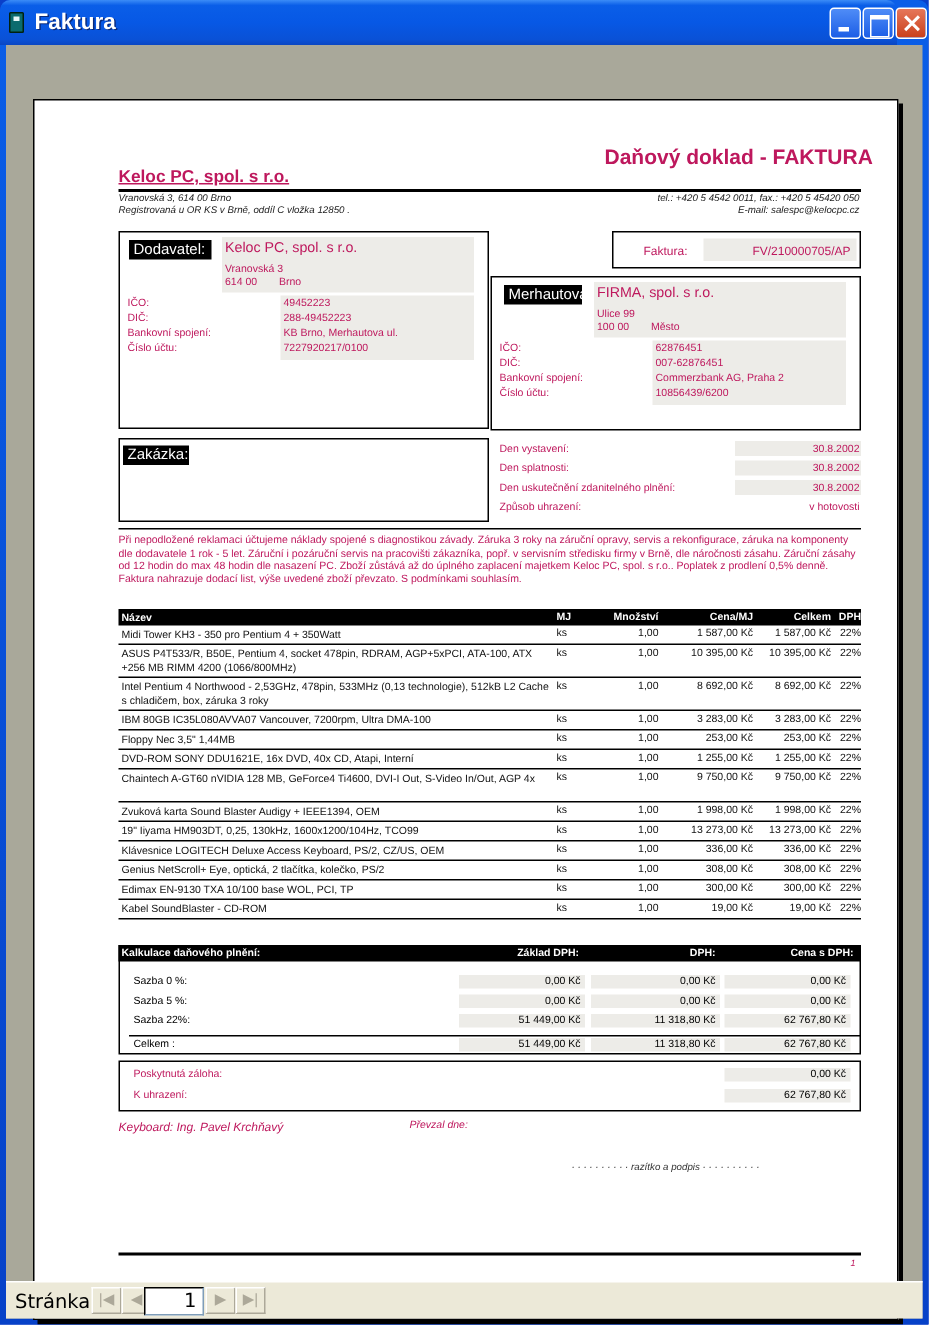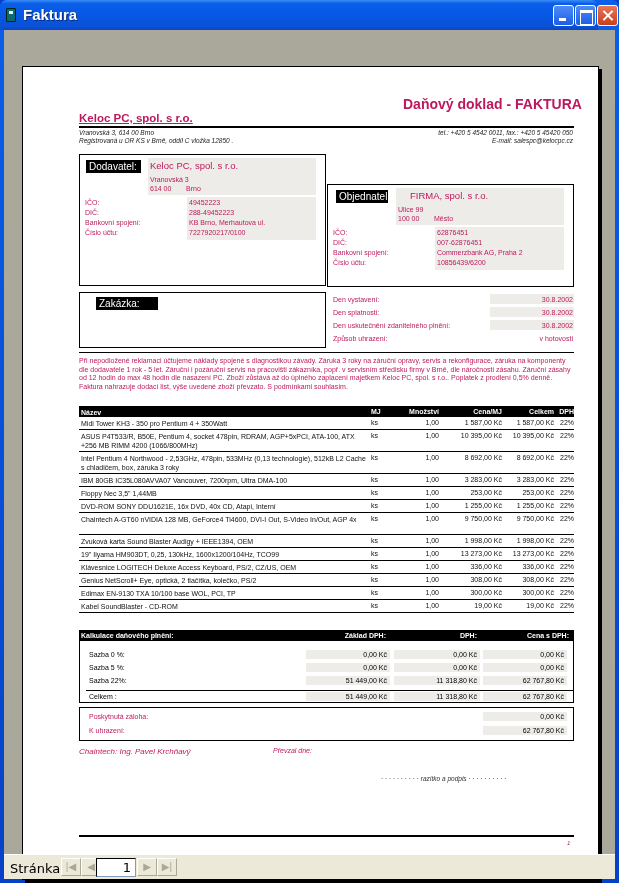--- a/index.html
+++ b/index.html
@@ -102,42 +102,47 @@
         <div class="p t7" style="left:5px;top:44px;">IČO:</div>
         <div class="p t7" style="left:109px;top:44px;">49452223</div>
         <div class="p t7" style="left:5px;top:54px;">DIČ:</div>
         <div class="p t7" style="left:109px;top:54px;">288-49452223</div>
         <div class="p t7" style="left:5px;top:64px;">Bankovní spojení:</div>
         <div class="p t7" style="left:109px;top:64px;">KB Brno, Merhautova ul.</div>
         <div class="p t7" style="left:5px;top:74px;">Číslo účtu:</div>
         <div class="p t7" style="left:109px;top:74px;">7227920217/0100</div>
       </div>
 
+      <div class="box" style="left:385px;top:87px;width:166px;height:25px;">
+        <div class="p t8" style="left:20px;top:8px;">Faktura:</div>
+        <div class="fill" style="left:60px;top:4px;width:102px;height:15px;"></div>
+        <div class="p t8" style="right:6px;top:8px;">FV/210000705/AP</div>
+      </div>
 
       <div class="box" style="left:304px;top:117px;width:247px;height:103px;">
-        <div class="lbl-black" style="left:8px;top:5px;width:52px;">Objednatel:</div>
+        <div class="lbl-black" style="left:8px;top:5px;width:52px;">Merhautova:</div>
         <div class="fill" style="left:68px;top:3px;width:168px;height:37px;">
-          <div class="p t95" style="left:14px;top:2px;">FIRMA, spol. s r.o.</div>
+          <div class="p t95" style="left:2px;top:2px;">FIRMA, spol. s r.o.</div>
           <div class="p t7" style="left:2px;top:18px;">Ulice 99</div>
           <div class="p t7" style="left:2px;top:27px;">100 00</div>
           <div class="p t7" style="left:38px;top:27px;">Město</div>
         </div>
         <div class="fill" style="left:107px;top:42px;width:129px;height:43px;"></div>
         <div class="p t7" style="left:5px;top:44px;">IČO:</div>
         <div class="p t7" style="left:109px;top:44px;">62876451</div>
         <div class="p t7" style="left:5px;top:54px;">DIČ:</div>
         <div class="p t7" style="left:109px;top:54px;">007-62876451</div>
         <div class="p t7" style="left:5px;top:64px;">Bankovní spojení:</div>
         <div class="p t7" style="left:109px;top:64px;">Commerzbank AG, Praha 2</div>
         <div class="p t7" style="left:5px;top:74px;">Číslo účtu:</div>
         <div class="p t7" style="left:109px;top:74px;">10856439/6200</div>
       </div>
 
       <div class="box" style="left:56px;top:225px;width:247px;height:56px;">
-        <div class="lbl-black" style="left:16px;top:4px;width:62px;">Zakázka:</div>
+        <div class="lbl-black" style="left:2px;top:4px;width:44px;">Zakázka:</div>
       </div>
 
       <div>
         <div class="p t7" style="left:310px;top:229px;">Den vystavení:</div>
         <div class="fill" style="left:467px;top:227px;width:84px;height:10px;"></div>
         <div class="p t7" style="right:25px;top:229px;">30.8.2002</div>
         <div class="p t7" style="left:310px;top:242px;">Den splatnosti:</div>
         <div class="fill" style="left:467px;top:240px;width:84px;height:10px;"></div>
         <div class="p t7" style="right:25px;top:242px;">30.8.2002</div>
         <div class="p t7" style="left:310px;top:255px;">Den uskutečnění zdanitelného plnění:</div>
@@ -303,21 +308,21 @@
         </div>
       </div>
 
       <div class="box" style="left:56px;top:640px;width:495px;height:34px;">
         <div class="p t7" style="left:9px;top:5px;">Poskytnutá záloha:</div>
         <div class="cf" style="left:403px;top:4px;width:84px;">0,00 Kč</div>
         <div class="p t7" style="left:9px;top:19px;">K uhrazení:</div>
         <div class="cf" style="left:403px;top:18px;width:84px;">62 767,80 Kč</div>
       </div>
 
-      <div class="p" style="left:56px;top:680px;font-size:8px;font-style:italic;">Chaintech: Ing. Pavel Krchňavý</div>
+      <div class="p" style="left:56px;top:680px;font-size:8px;font-style:italic;">Keyboard: Ing. Pavel Krchňavý</div>
       <div class="p" style="left:250px;top:680px;font-size:7px;font-style:italic;">Převzal dne:</div>
       <div class="p" style="left:358px;top:708px;font-size:6.5px;font-style:italic;color:#333;">
         <span>· · · · · · · · · · </span><span>razítko a podpis</span><span> · · · · · · · · · ·</span>
       </div>
 
       <div class="rule" style="top:768px;height:2px;"></div>
       <div class="p" style="left:544px;top:773px;font-size:6px;font-style:italic;">1</div>
     </div>
   </div>
 

